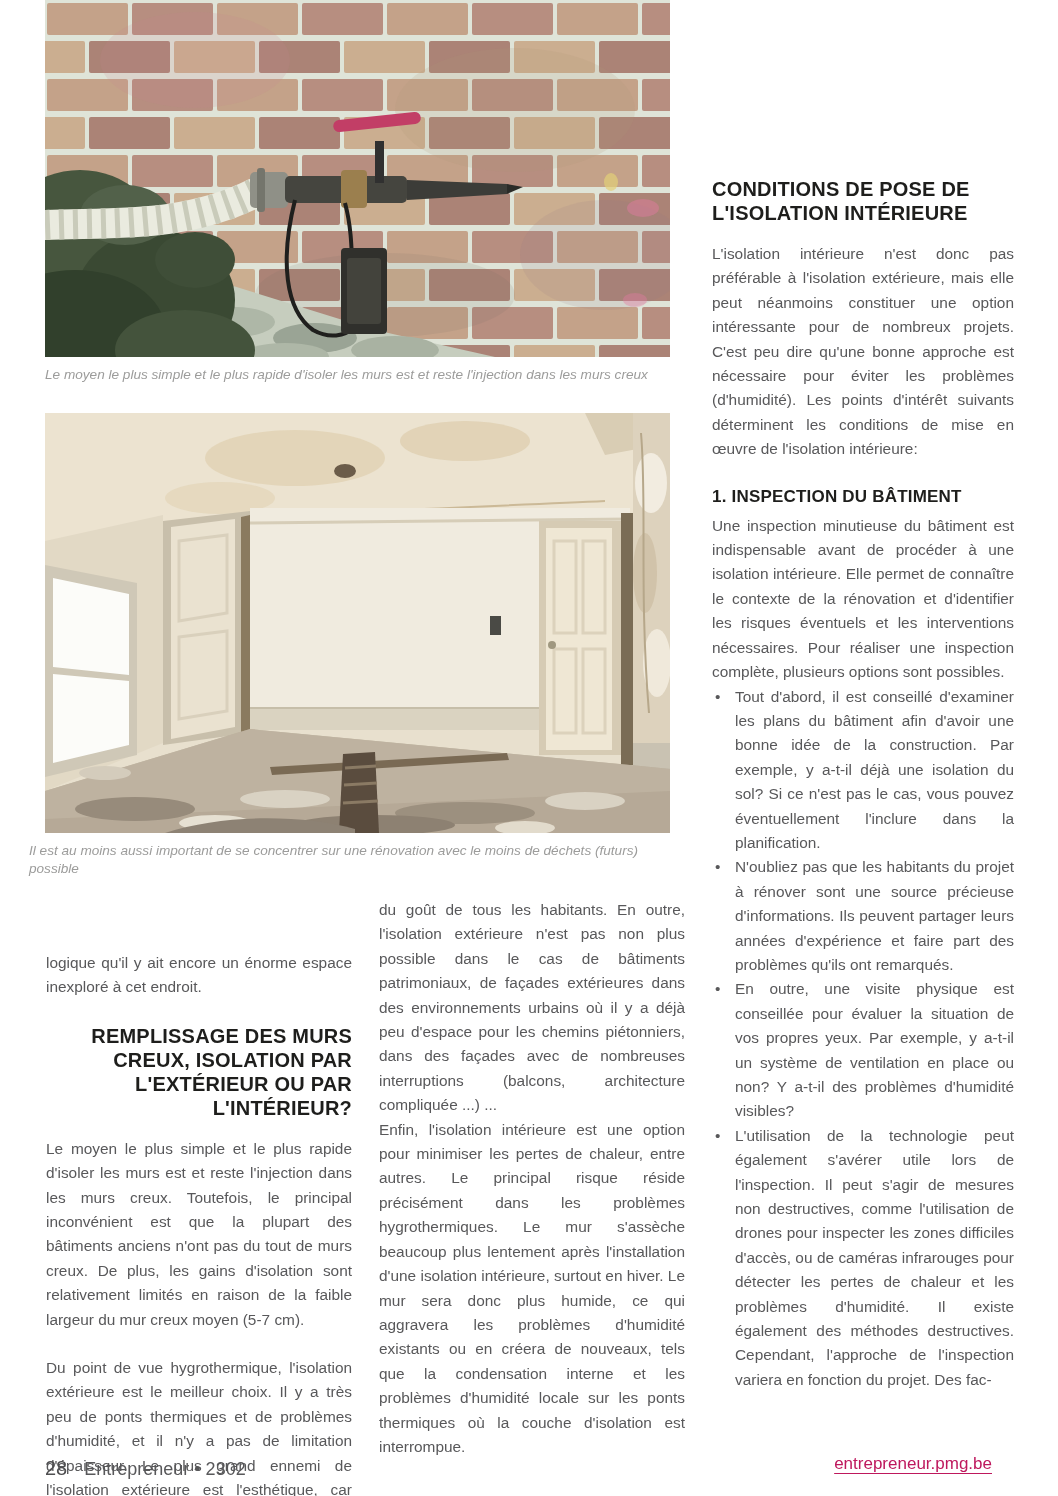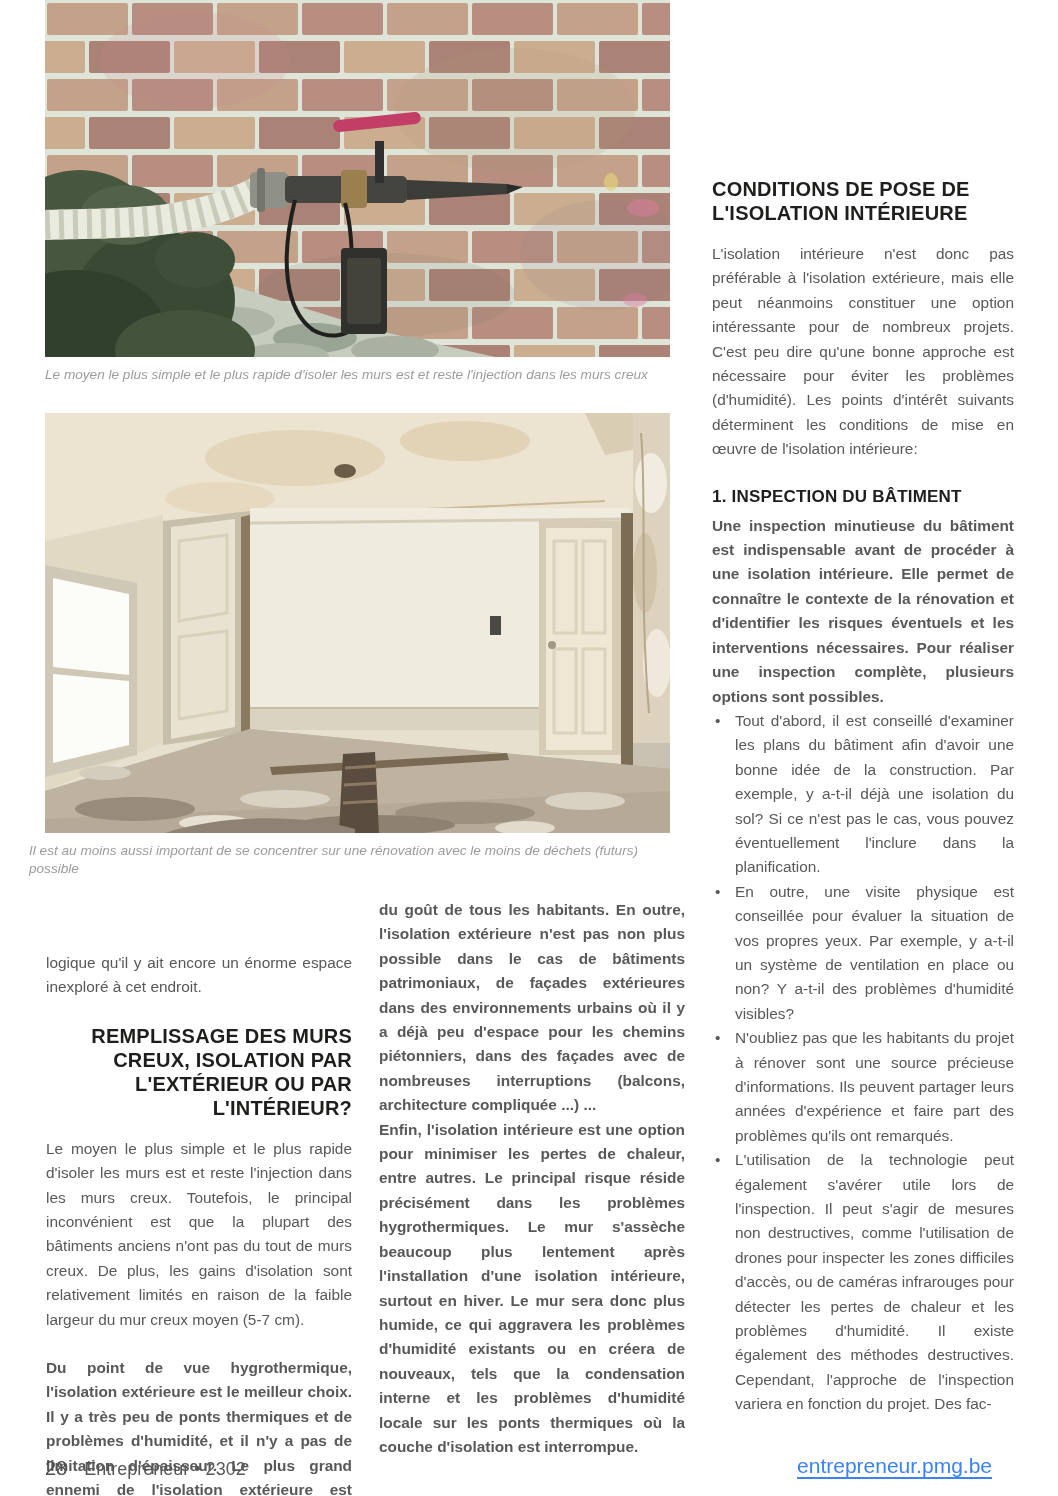--- a/index.html
+++ b/index.html
@@ -17,41 +17,41 @@
   #caption1{left:45px;top:366px;width:625px;}
   #caption2{left:29px;top:842px;width:625px;}
   .col{
     position:absolute;width:306px;font-size:15.4px;line-height:24.4px;
     text-align:justify;color:#58585a;
   }
   #col-left{left:46px;top:934px;}
   #col-mid{left:379px;top:898px;}
   #col-right{left:712px;top:177px;width:302px;}
   .col p{margin:17px 0 24px 0;}
-  .col p.tight{margin:0;font-weight:bold;}
-  .col p.last{margin:0;font-weight:bold;}
+  .col p.tight{margin:0;}
+  .col p.last{margin:0;}
   h2.section{
     font-size:20px;line-height:24px;font-weight:bold;color:#1e1e1c;
     margin:0 0 8px 0;text-align:left;letter-spacing:0.2px;
   }
   h2.mid-section{margin-top:24px;text-align:right;}
   h3.sub{
     font-size:17px;line-height:21px;font-weight:bold;color:#1e1e1c;
     margin:8px 0 7px 0;text-align:left;letter-spacing:0.2px;
   }
   ul.bullets{list-style:none;margin:0;padding:0;}
   ul.bullets li{position:relative;padding-left:23px;margin:0;text-align:justify;}
   ul.bullets li::before{content:"•";position:absolute;left:3px;top:0;color:#58585a;}
   .footer-left{
     position:absolute;left:45px;top:1457px;display:flex;align-items:baseline;gap:17px;color:#55555
 7;}
   .footer-left .page-num{font-size:20px;color:#4f4f51;}
   .footer-left .issue{font-size:18px;color:#58585a;}
   .footer-right{
-    position:absolute;right:66px;top:1454px;font-size:21px;color:#3b82f6;
+    position:absolute;right:66px;top:1454px;font-size:17px;color:#be185d;
     text-decoration:underline;text-underline-offset:4px;
   }
 </style>
 </head>
 <body>
 
 <div class="page">
 
   <div class="photo" id="photo1">
     <svg viewBox="0 0 625 357" preserveAspectRatio="none" aria-hidden="true">
@@ -197,22 +197,22 @@
     <p class="last">Enfin, l'isolation intérieure est une option pour minimiser les pertes de chaleur, entre autres. Le principal risque réside précisément dans les problèmes hygrothermiques. Le mur s'assèche beaucoup plus lentement après l'installation d'une isolation intérieure, surtout en hiver. Le mur sera donc plus humide, ce qui aggravera les problèmes d'humidité existants ou en créera de nouveaux, tels que la condensation interne et les problèmes d'humidité locale sur les ponts thermiques où la couche d'isolation est interrompue.</p>
   </div>
 
   <div class="col" id="col-right">
     <h2 class="section">CONDITIONS DE POSE DE L'ISOLATION INTÉRIEURE</h2>
     <p>L'isolation intérieure n'est donc pas préférable à l'isolation extérieure, mais elle peut néanmoins constituer une option intéressante pour de nombreux projets. C'est peu dire qu'une bonne approche est nécessaire pour éviter les problèmes (d'humidité). Les points d'intérêt suivants déterminent les conditions de mise en œuvre de l'isolation intérieure:</p>
     <h3 class="sub">1. INSPECTION DU BÂTIMENT</h3>
     <p class="tight">Une inspection minutieuse du bâtiment est indispensable avant de procéder à une isolation intérieure. Elle permet de connaître le contexte de la rénovation et d'identifier les risques éventuels et les interventions nécessaires. Pour réaliser une inspection complète, plusieurs options sont possibles.</p>
     <ul class="bullets">
       <li>Tout d'abord, il est conseillé d'examiner les plans du bâtiment afin d'avoir une bonne idée de la construction. Par exemple, y a-t-il déjà une isolation du sol? Si ce n'est pas le cas, vous pouvez éventuellement l'inclure dans la planification.</li>
+      <li>N'oubliez pas que les habitants du projet à rénover sont une source précieuse d'informations. Ils peuvent partager leurs années d'expérience et faire part des problèmes qu'ils ont remarqués.</li>
       <li>En outre, une visite physique est conseillée pour évaluer la situation de vos propres yeux. Par exemple, y a-t-il un système de ventilation en place ou non? Y a-t-il des problèmes d'humidité visibles?</li>
-      <li>N'oubliez pas que les habitants du projet à rénover sont une source précieuse d'informations. Ils peuvent partager leurs années d'expérience et faire part des problèmes qu'ils ont remarqués.</li>
       <li>L'utilisation de la technologie peut également s'avérer utile lors de l'inspection. Il peut s'agir de mesures non destructives, comme l'utilisation de drones pour inspecter les zones difficiles d'accès, ou de caméras infrarouges pour détecter les pertes de chaleur et les problèmes d'humidité. Il existe également des méthodes destructives. Cependant, l'approche de l'inspection variera en fonction du projet. Des fac-</li>
     </ul>
   </div>
 
   <div class="footer-left">
     <span class="page-num">28</span>
     <span class="issue">Entrepreneur • 2302</span>
   </div>
   <a class="footer-right" href="#">entrepreneur.pmg.be</a>
 

